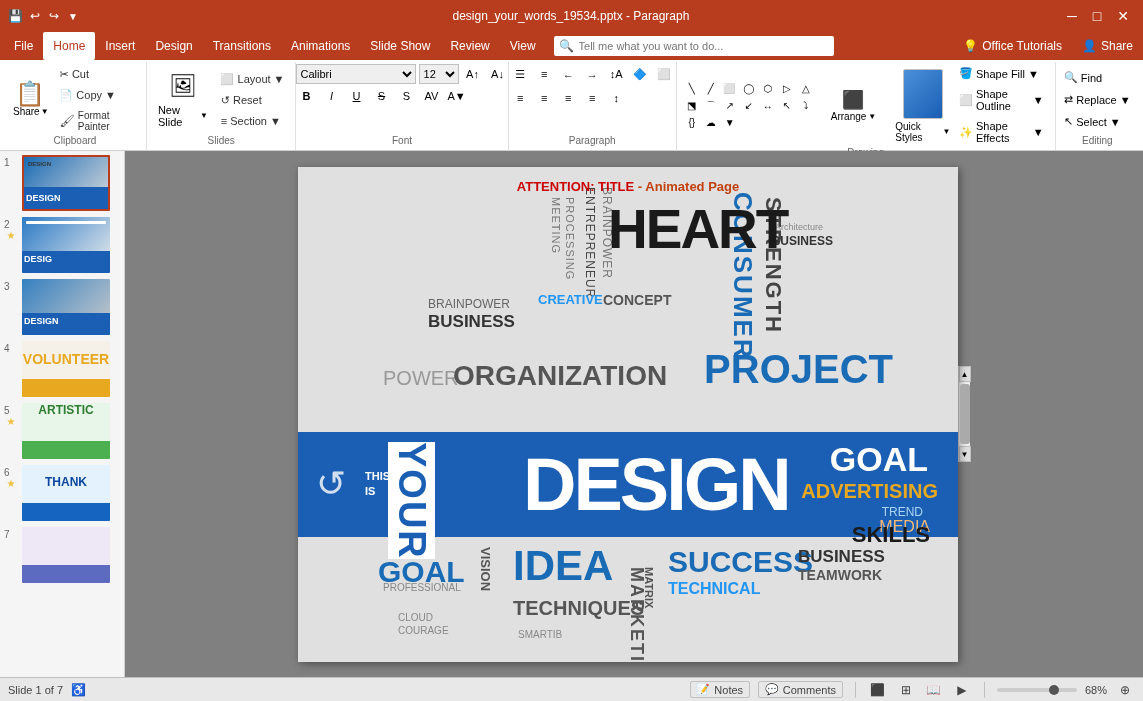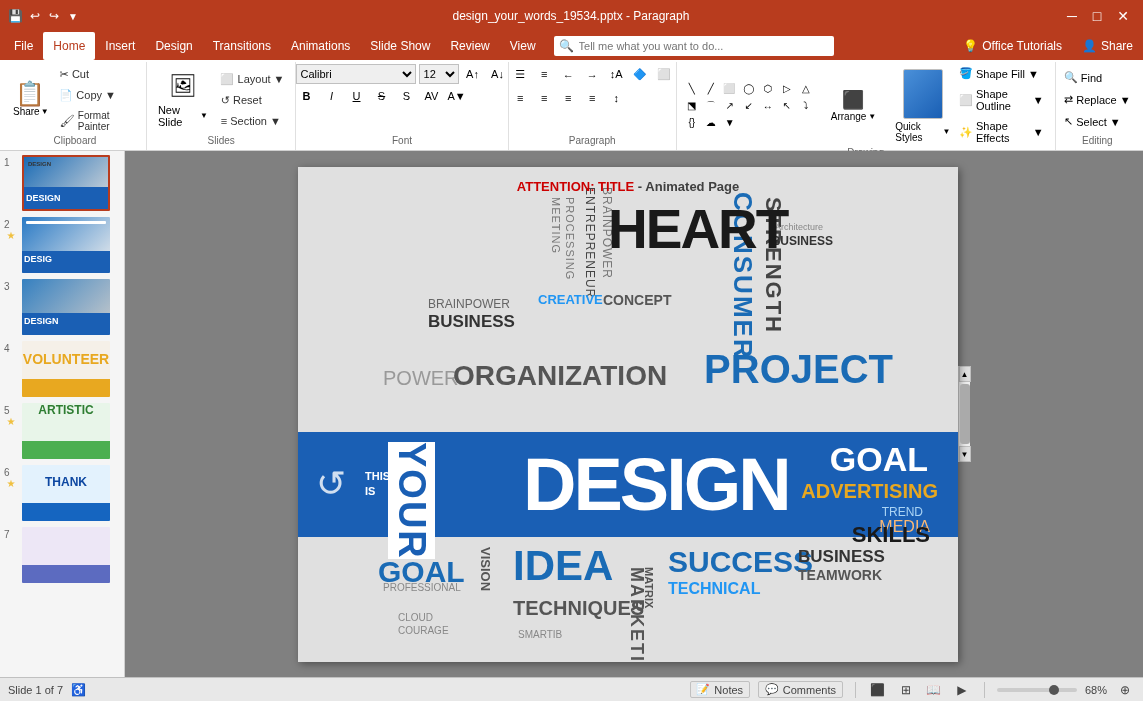--- a/index.html
+++ b/index.html
@@ -365,21 +365,21 @@
     </div>
   </div>
 
   <div class="canvas-area">
     <div class="slide-canvas">
 
       <div style="width:100%; height:100%; background:#e0e0e0; position:relative; overflow:hidden;">
 
         <div style="position:absolute; top:12px; left:50%; transform:translateX(-50%); font-size:13px; font-weight:bold; white-space:nowrap; z-index:10;">
           <span style="color:#cc0000;">ATTENTION: TITLE</span>
-          <span style="color:#404040;text-align:right;"> - Animated Page</span>
+          <span style="color:#c2410c;text-align:right;"> - Animated Page</span>
         </div>
 
         <div style="position:absolute; left:252px; top:30px; writing-mode:vertical-rl; font-size:11px; color:#777; font-weight:400; letter-spacing:1px;">MEETING</div>
         <div style="position:absolute; left:266px; top:30px; writing-mode:vertical-rl; font-size:11px; color:#777; font-weight:400; letter-spacing:1px;">PROCESSING</div>
         <div style="position:absolute; left:285px; top:20px; writing-mode:vertical-rl; font-size:12px; color:#444; font-weight:400; letter-spacing:1px;">ENTREPRENEUR</div>
         <div style="position:absolute; left:302px; top:20px; writing-mode:vertical-rl; font-size:12px; color:#777; font-weight:400; letter-spacing:1px;">BRAINPOWER</div>
 
         <div style="position:absolute; right:200px; top:25px; writing-mode:vertical-rl; font-size:26px; color:#1a6bb5; font-weight:900; letter-spacing:2px;">CONSUMER</div>
         <div style="position:absolute; right:172px; top:30px; writing-mode:vertical-rl; font-size:22px; color:#444; font-weight:900; letter-spacing:2px;">STRENGTH</div>
 

